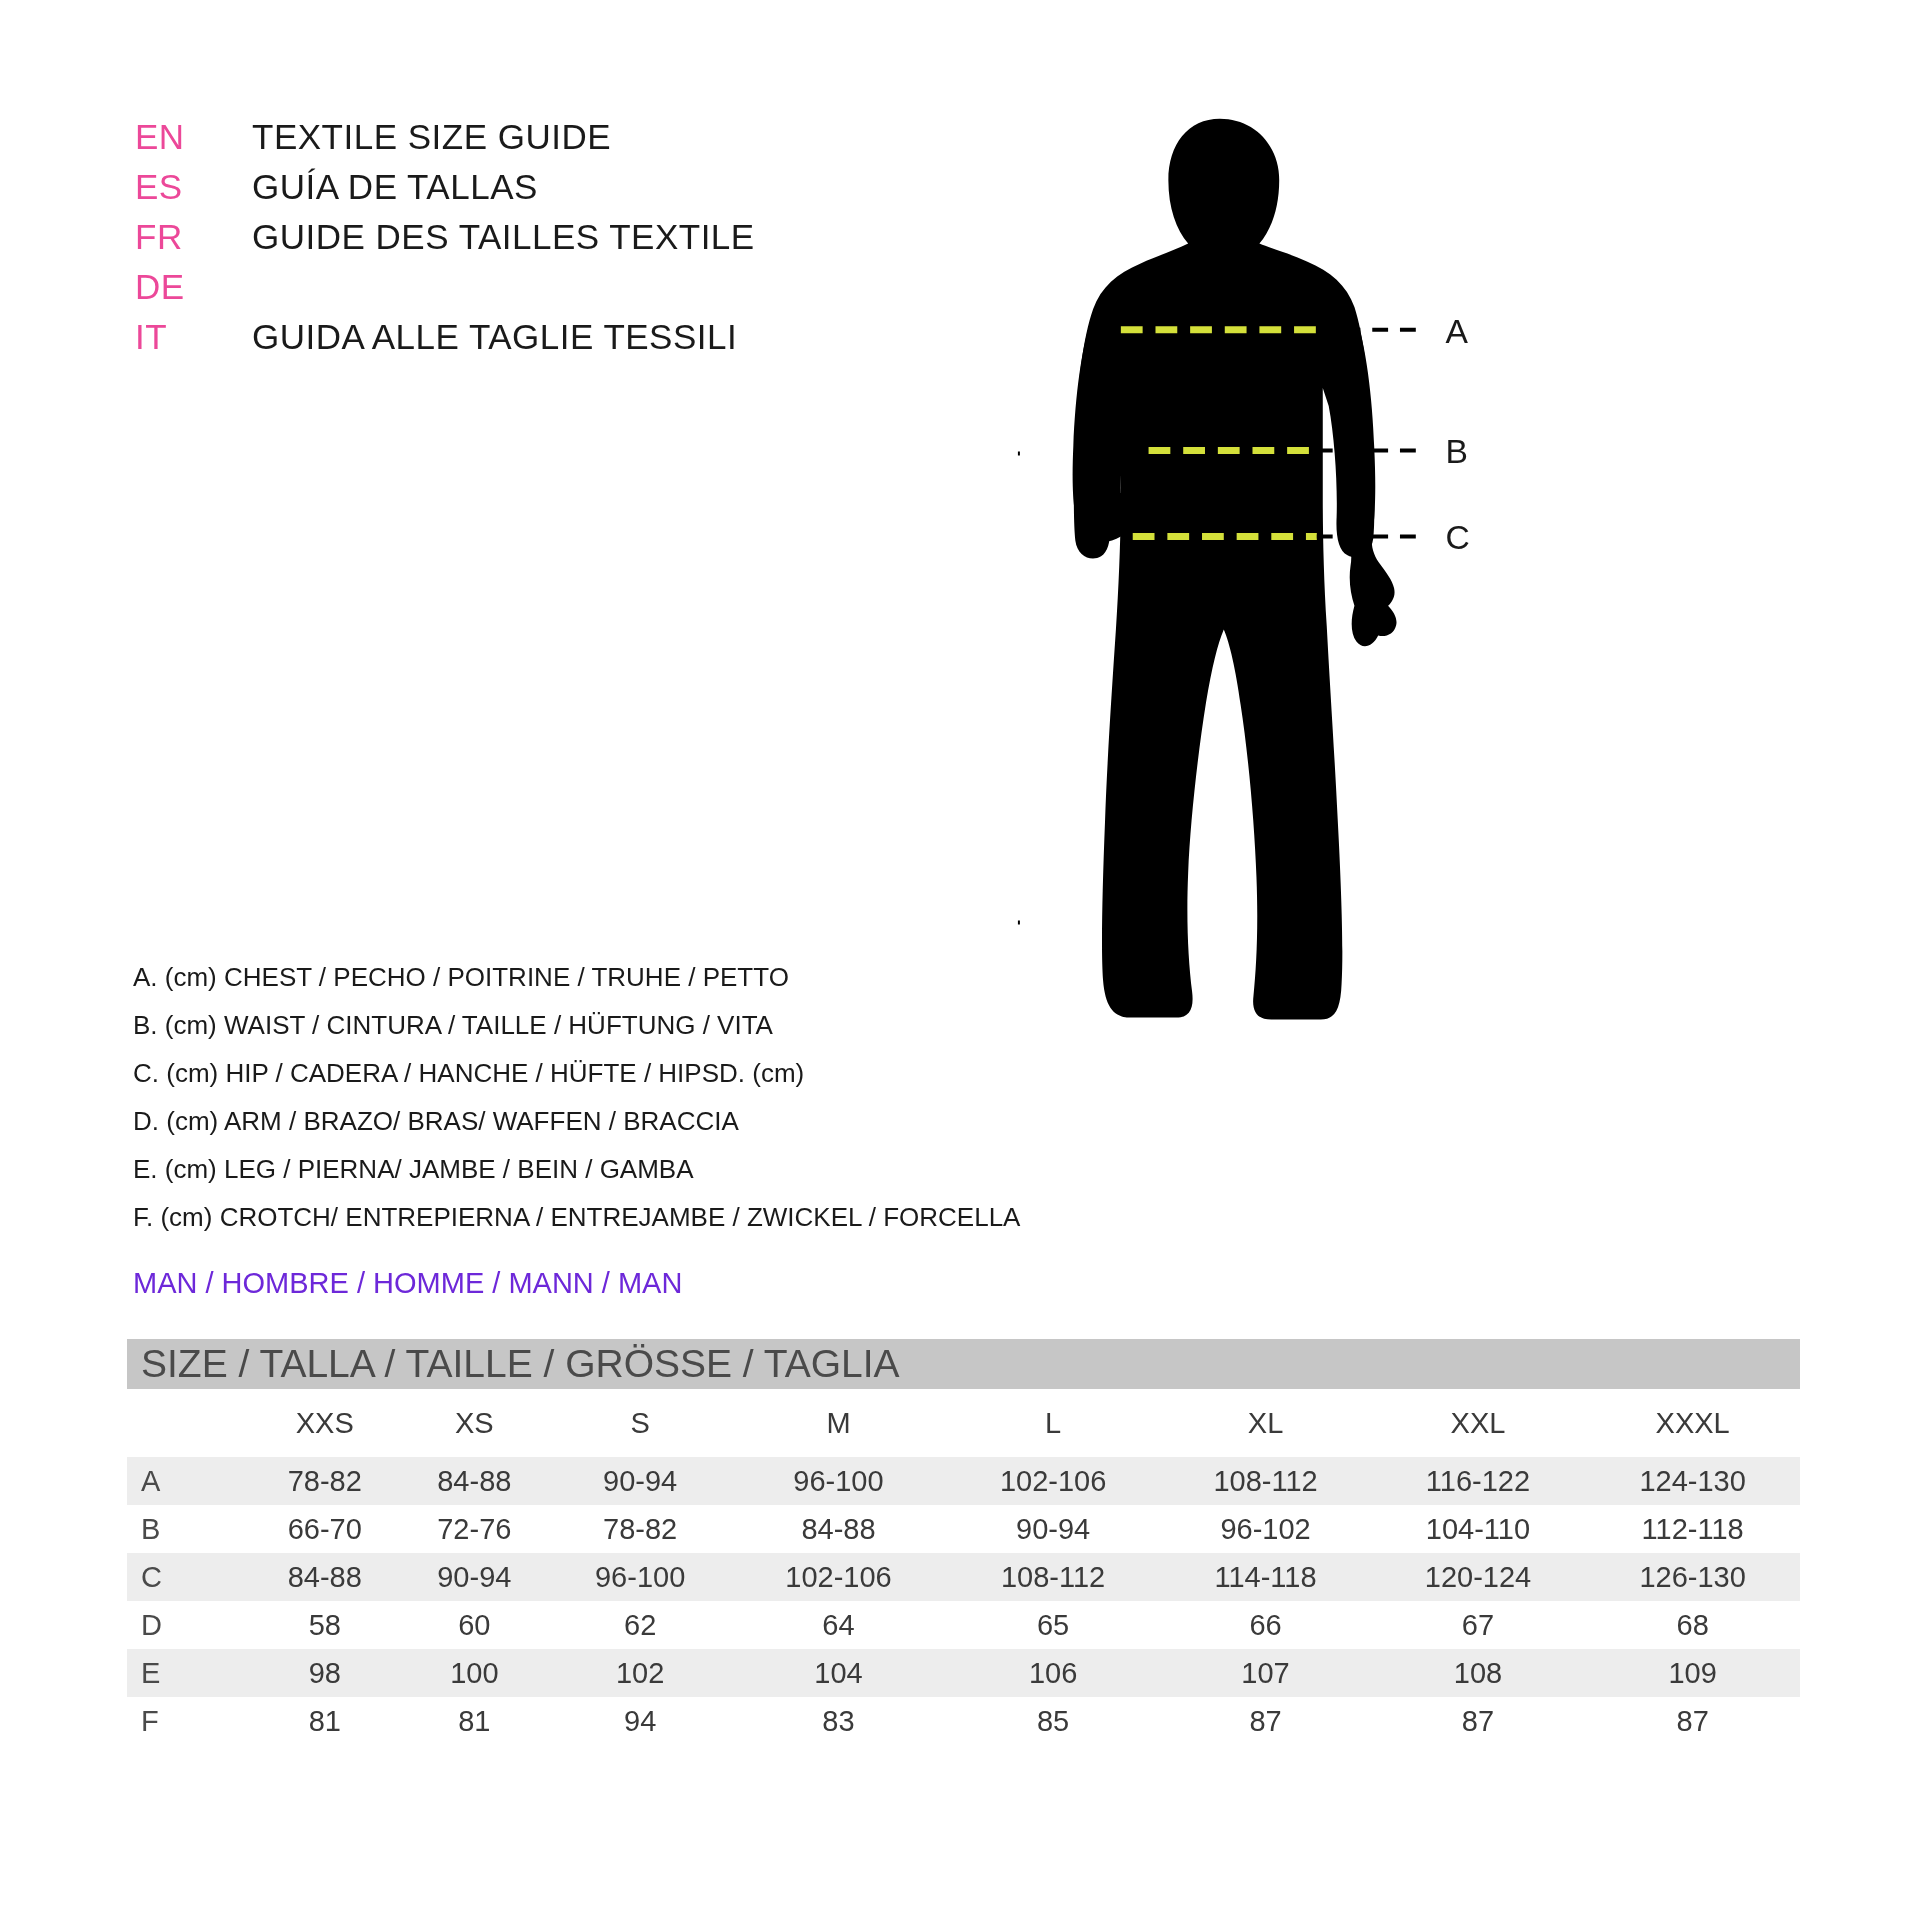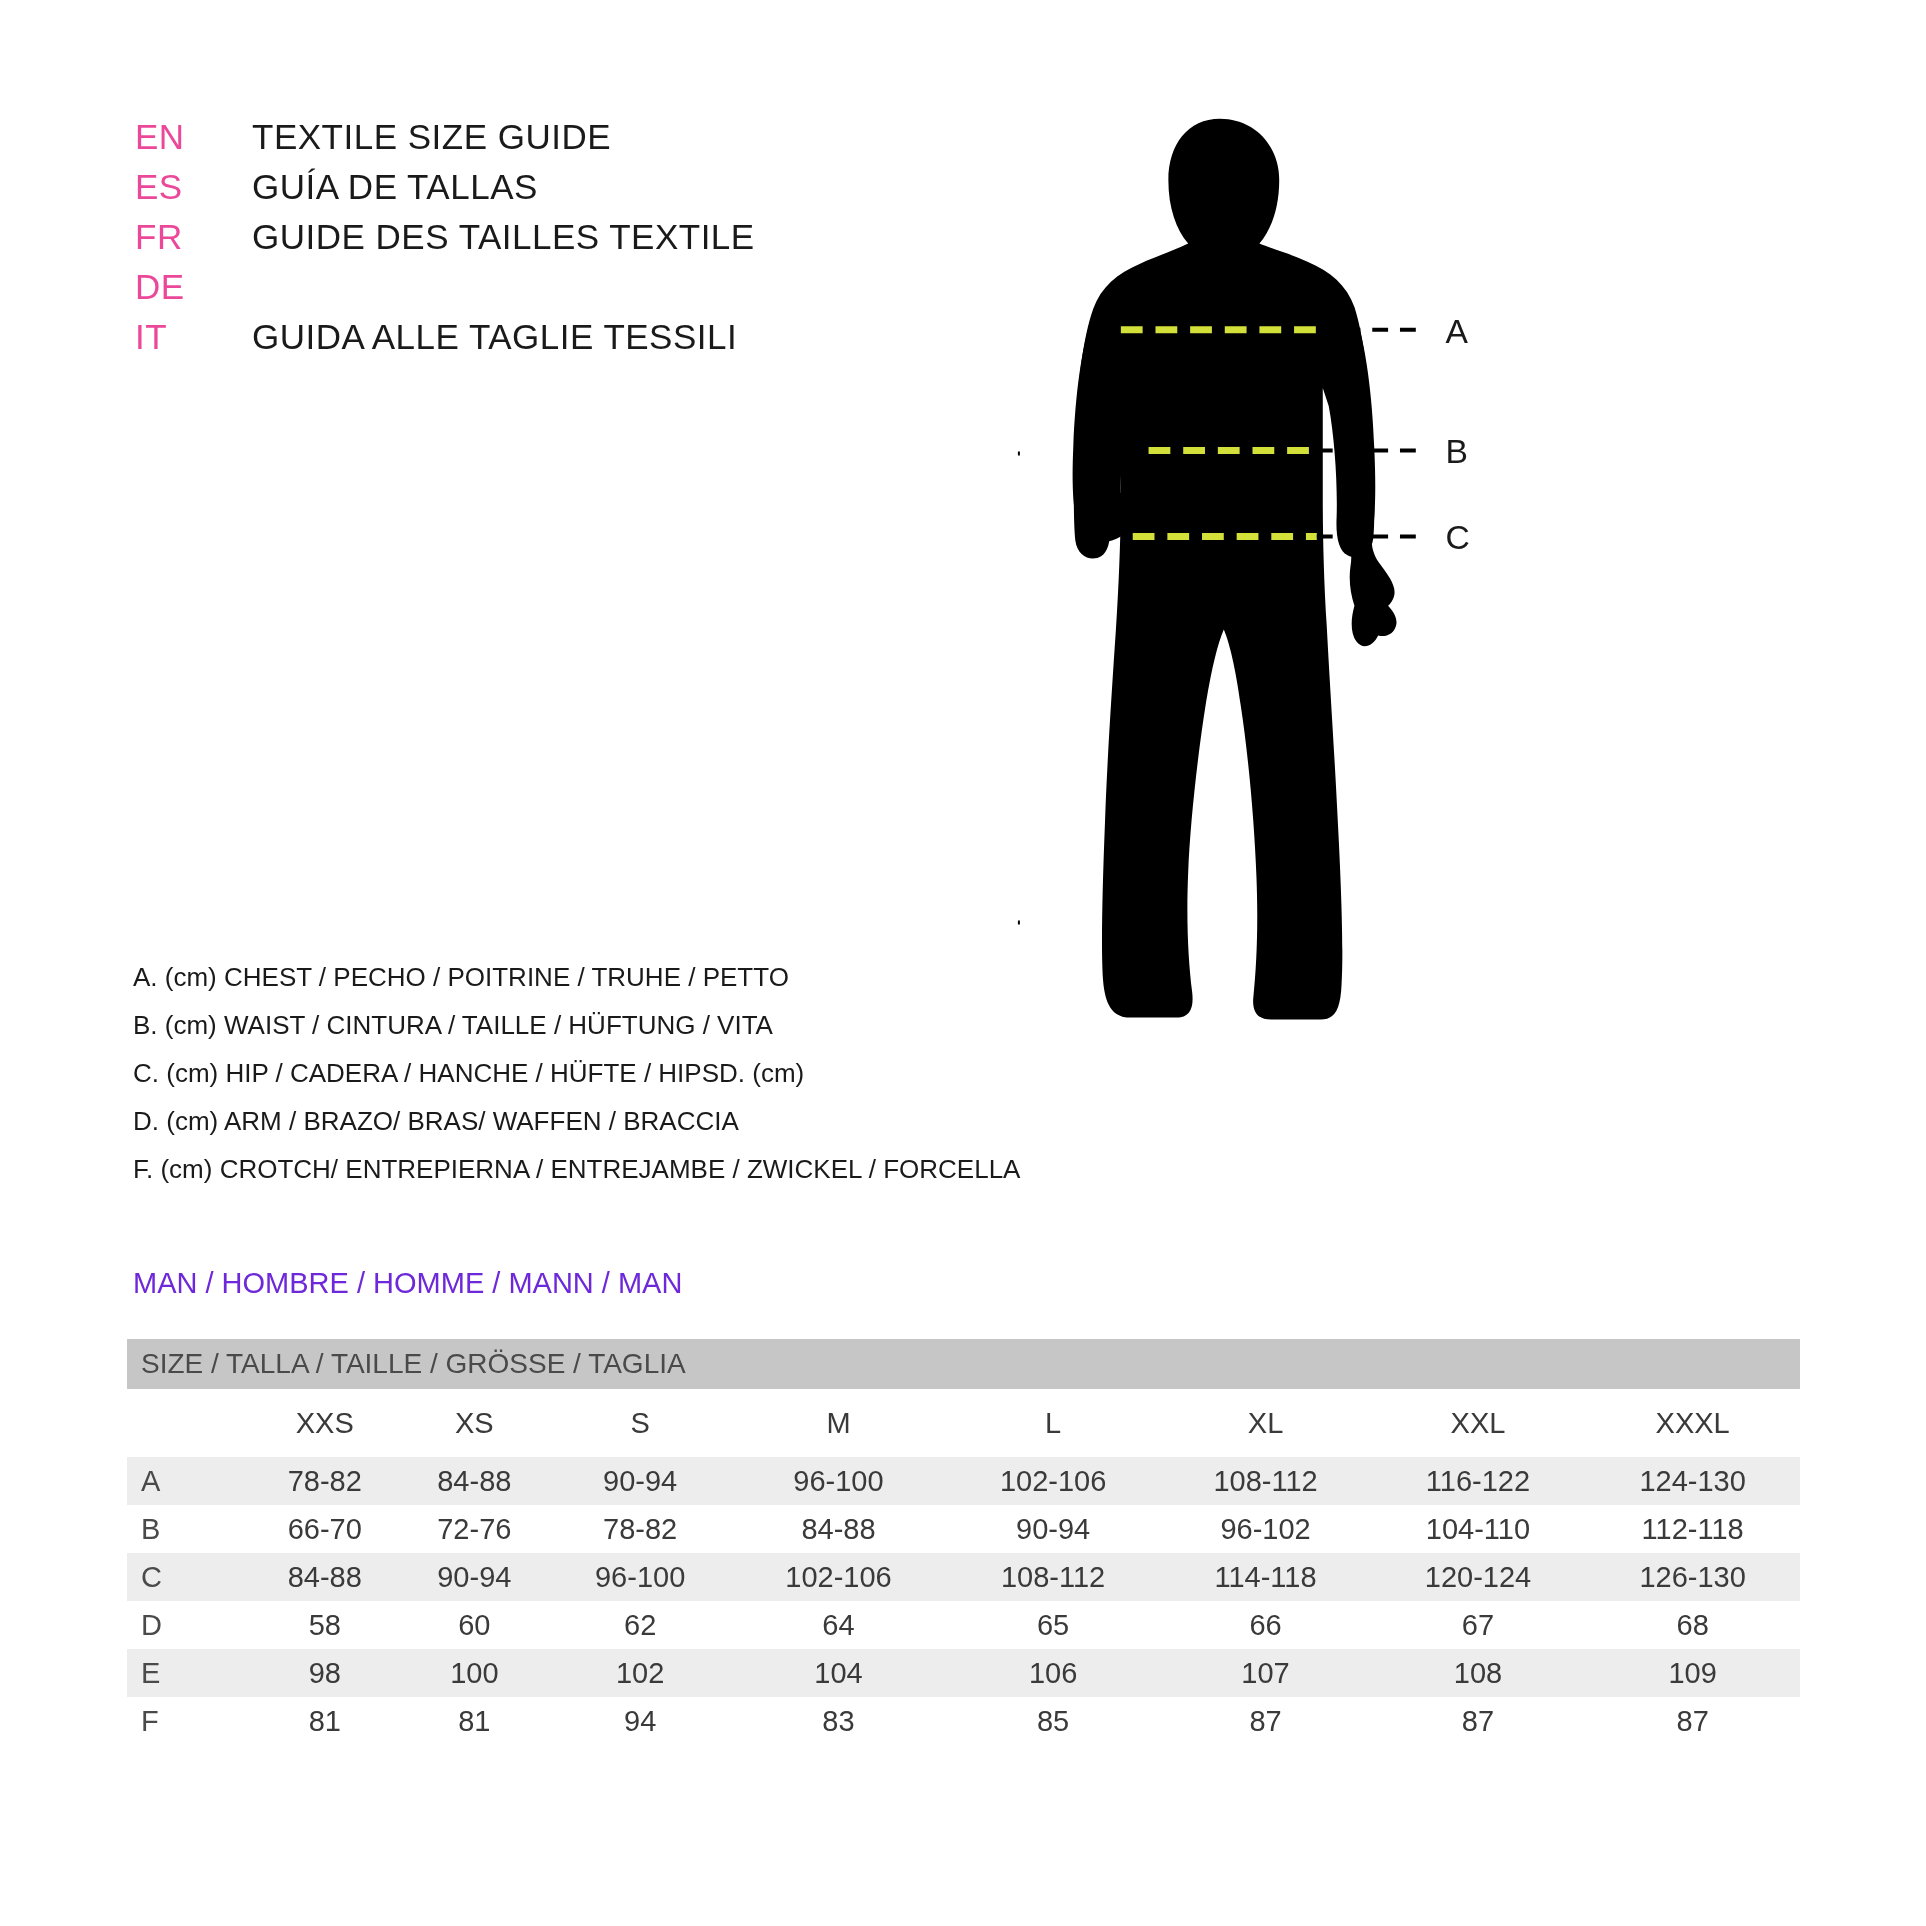--- a/index.html
+++ b/index.html
@@ -87,21 +87,21 @@
     height: 48px;
     font-weight: normal;
     color: #3a3a3a;
     text-align: center;
   }
   #size-table .hdr-row td {
     background: #c6c6c6;
     color: #4a4a4a;
     text-align: left;
     padding-left: 14px;
-    font-size: 28px;
+    font-size: 39px;
     height: 50px;
   }
   #size-table .row-label {
     text-align: left;
     padding-left: 14px;
     width: 109px;
     color: #4a4a4a;
   }
   #size-table .sizes-row td {
     color: #3a3a3a;
@@ -137,20 +137,21 @@
     <span class="title-lang">IT</span>
     <span class="title-text">GUIDA ALLE TAGLIE TESSILI</span>
   </div>
 </div>
 
 <div id="legend-block">
   <div class="legend-row">A. (cm) CHEST / PECHO / POITRINE / TRUHE / PETTO</div>
   <div class="legend-row">B. (cm) WAIST / CINTURA / TAILLE / HÜFTUNG / VITA</div>
   <div class="legend-row">C. (cm) HIP / CADERA / HANCHE / HÜFTE / HIPSD. (cm)</div>
   <div class="legend-row">D. (cm) ARM / BRAZO/ BRAS/ WAFFEN / BRACCIA</div>
+  <div class="legend-row">E. (cm) LEG / PIERNA/ JAMBE / BEIN / GAMBA</div>
   <div class="legend-row">F. (cm) CROTCH/ ENTREPIERNA / ENTREJAMBE / ZWICKEL / FORCELLA</div>
 </div>
 <div id="gender-label">MAN / HOMBRE / HOMME / MANN / MAN</div>
 
 <div id="figure-area">
   <svg width="871" height="1139" viewBox="0 0 880 1150" xmlns="http://www.w3.org/2000/svg">
 
     <g>
       <path fill="#000000" d="
         M 212 50

